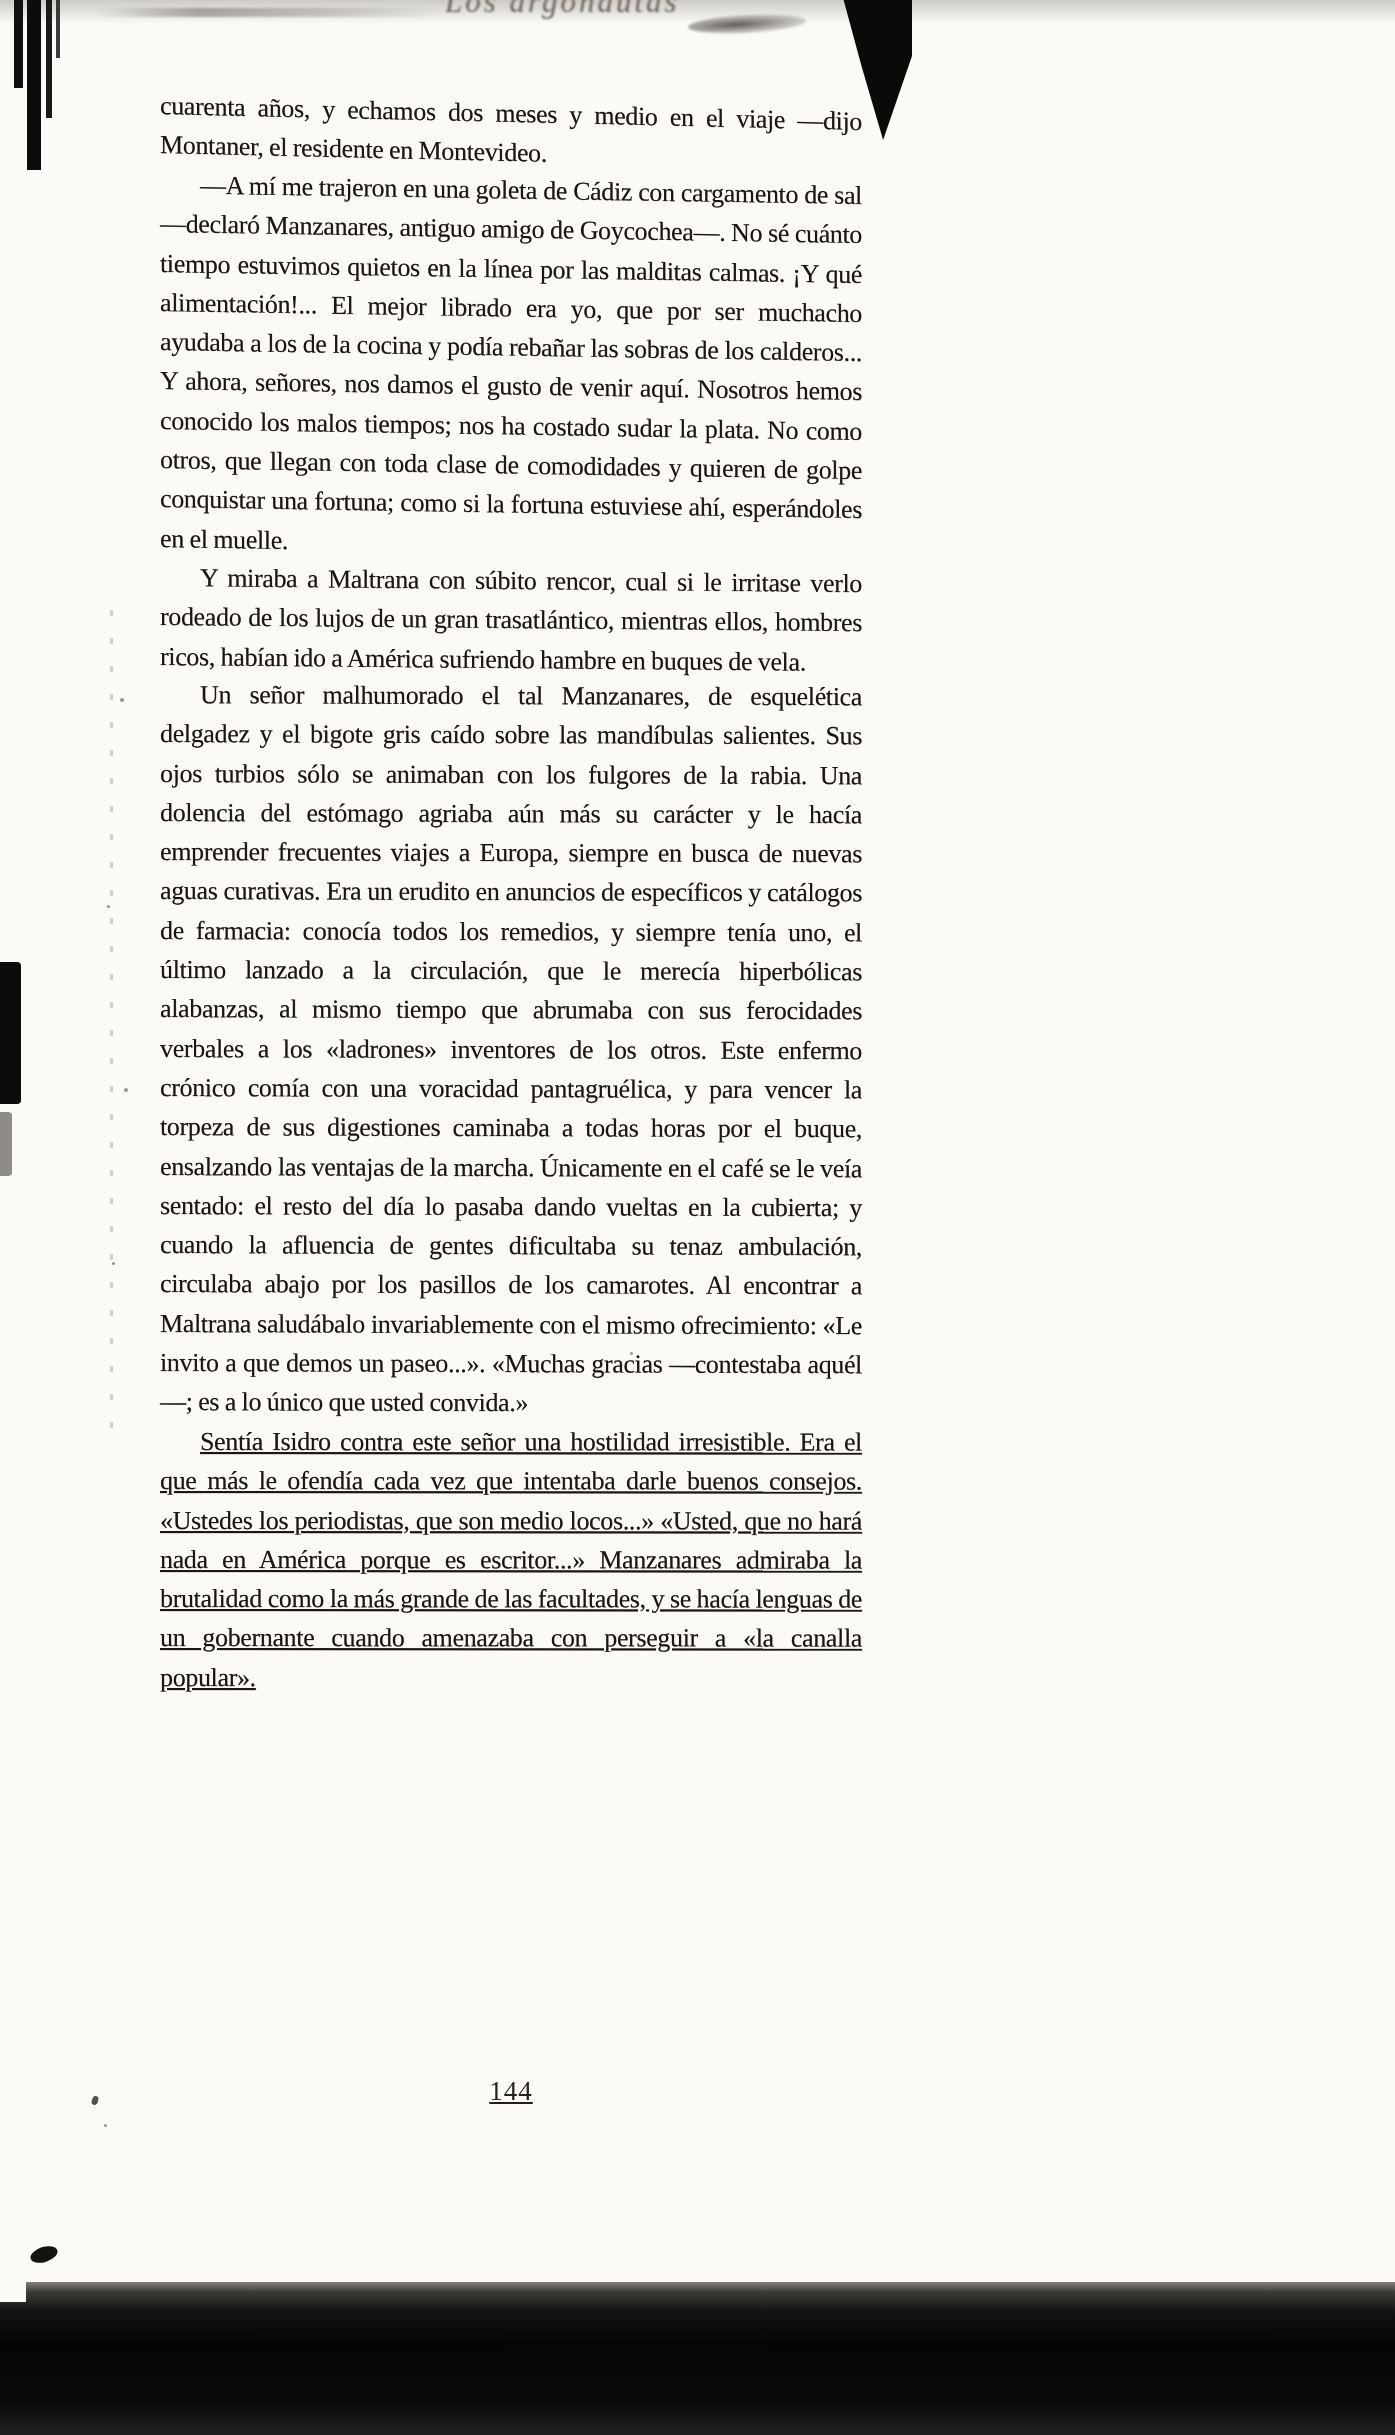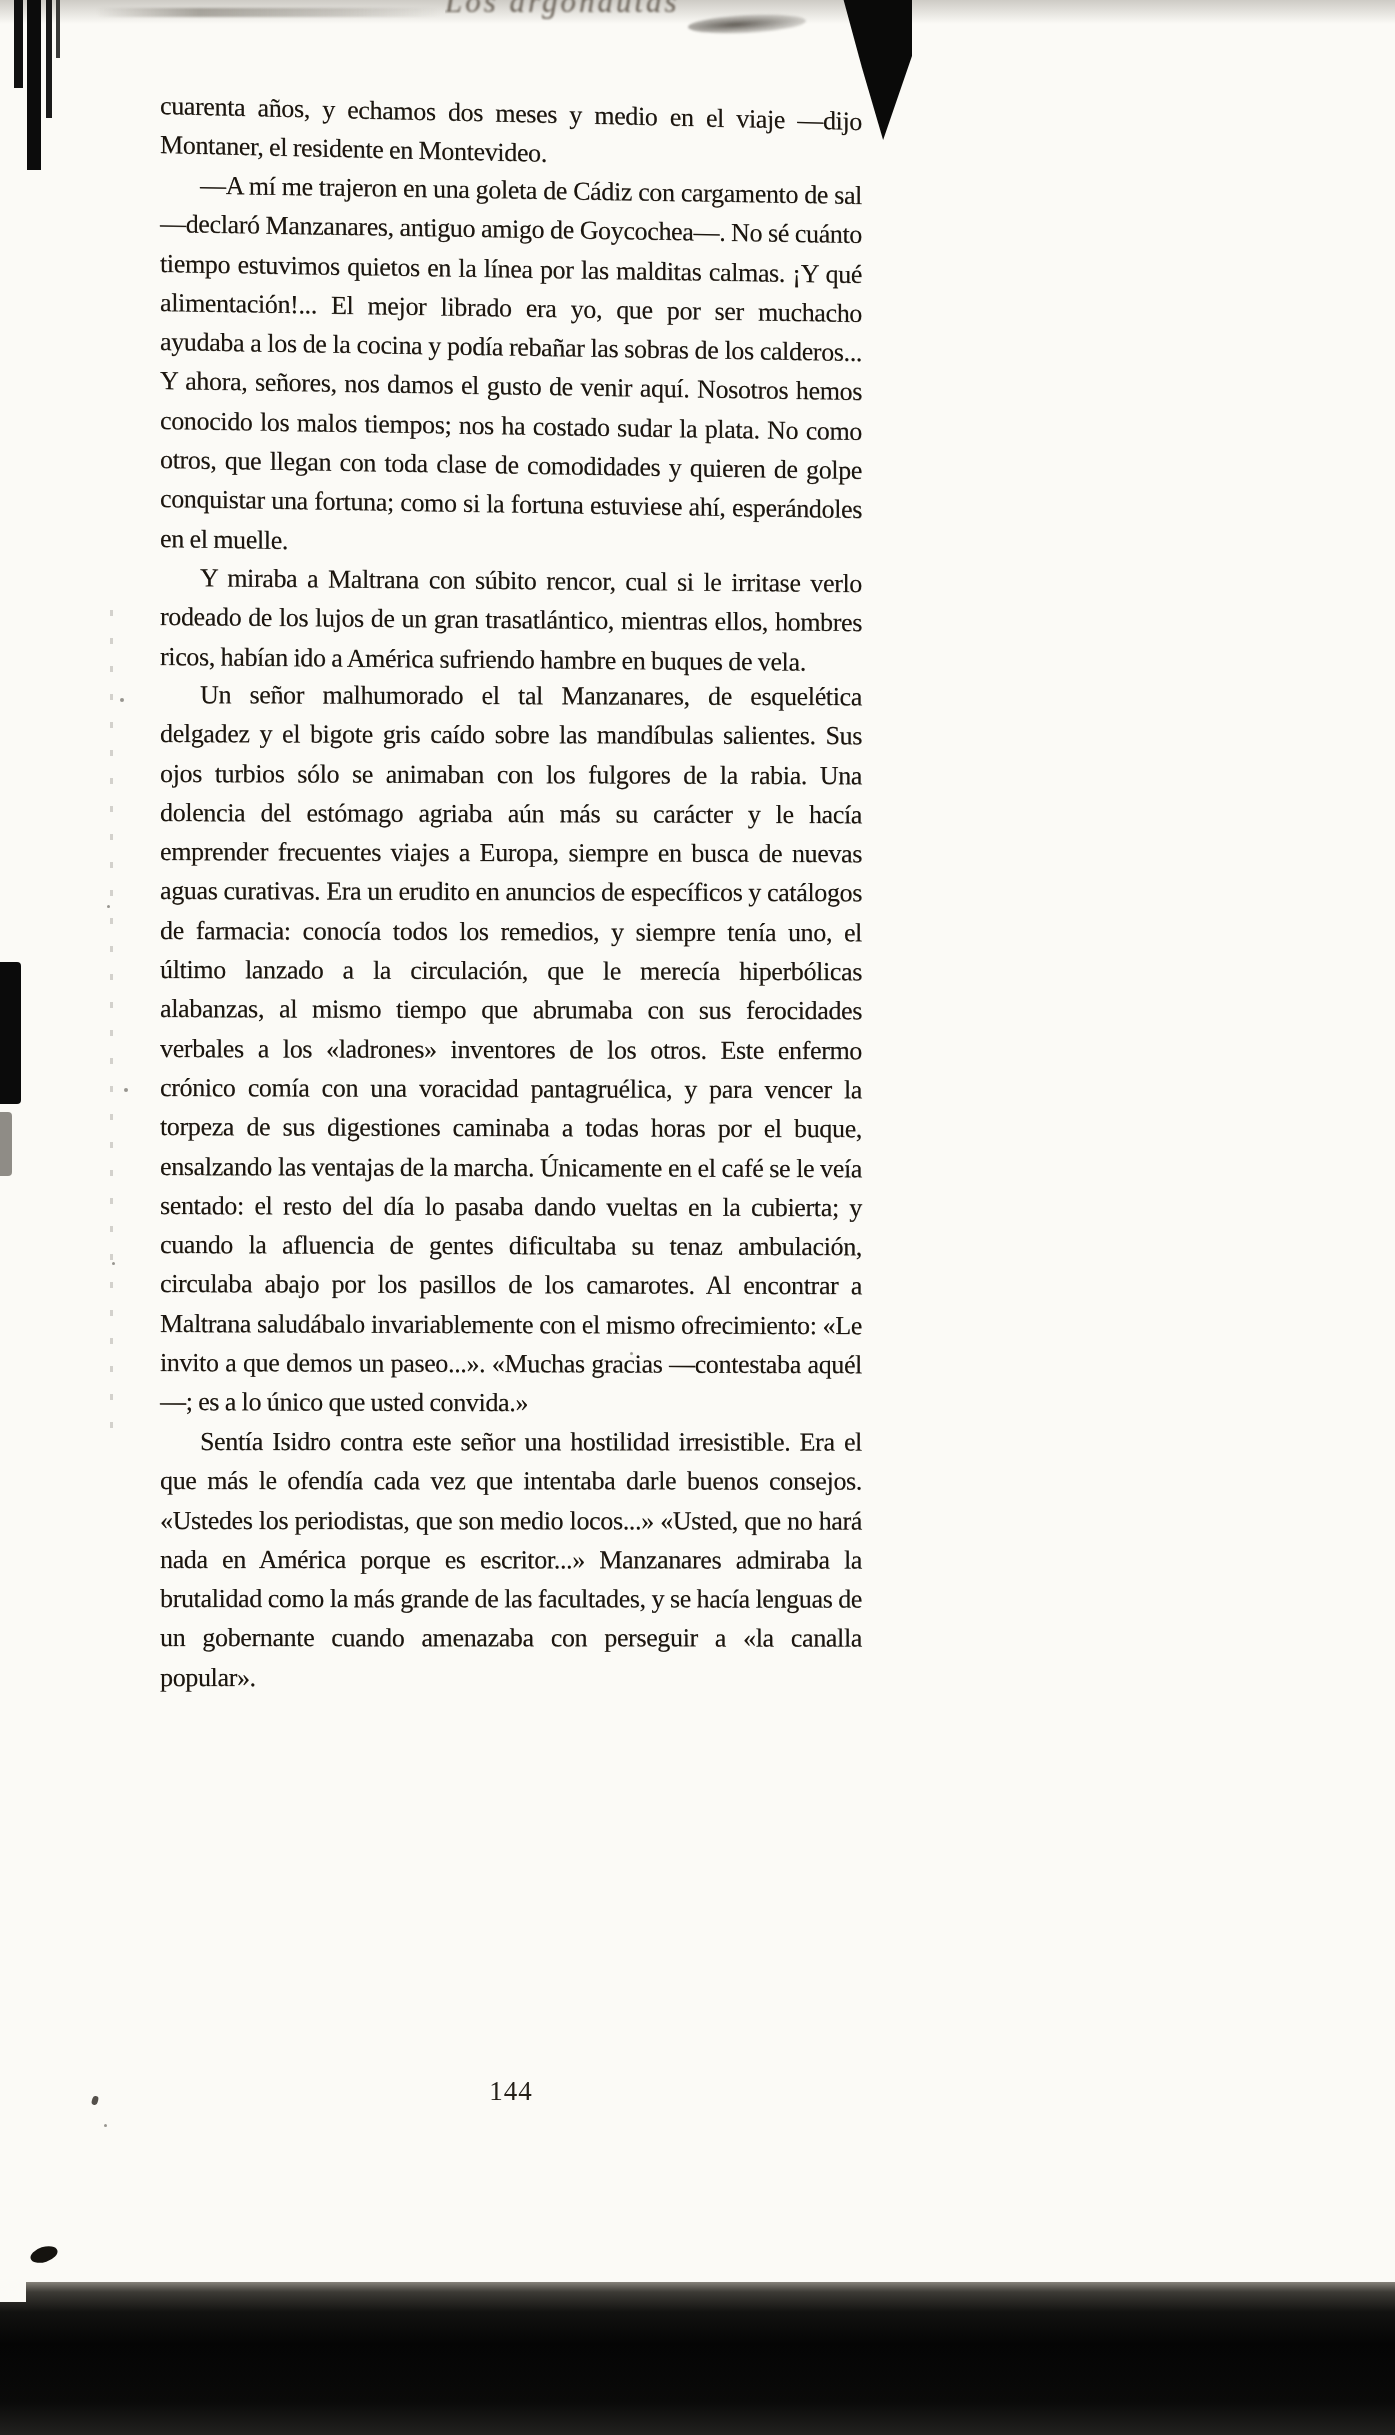--- a/index.html
+++ b/index.html
@@ -60,25 +60,25 @@
     text-shadow:0.2px 0.25px 0.35px rgba(20,15,10,.5);
     hyphens:auto;-webkit-hyphens:auto;
   }
   .para{margin:0;transform-origin:0 0;}
   .para.indent{text-indent:40px;}
   
   .text-block .para:nth-child(1){transform:skewY(1.3deg);}
   .text-block .para:nth-child(2){transform:skewY(0.9deg);}
   .text-block .para:nth-child(3){transform:skewY(0.5deg);}
   .text-block .para:nth-child(4){transform:skewY(0.18deg);}
-  .text-block .para:nth-child(5){transform:skewY(0.04deg);}
+  .text-block .para:nth-child(5){transform:skewY(0.04deg);text-decoration:underline;}
 
   .page-number{
     position:absolute;left:160px;top:2076px;width:702px;text-align:center;
-    font-size:27px;letter-spacing:1px;color:#241f18;
+    font-size:27px;letter-spacing:1px;color:#241f18;text-decoration:underline;
   }
 
   
   .margin-bar{position:absolute;left:0;top:962px;width:21px;height:142px;background:#0b0b0b;border-radius:0 4px 4px 0;}
   .margin-bar-2{position:absolute;left:0;top:1112px;width:12px;height:64px;background:#6b6760;opacity:.75;border-radius:0 4px 4px 0;}
 
   
   .crease{
     position:absolute;left:110px;top:610px;width:3px;height:840px;opacity:.45;filter:blur(.4px);
     background:repeating-linear-gradient(180deg, rgba(90,85,78,.55) 0 6px, rgba(0,0,0,0) 6px 28px);

